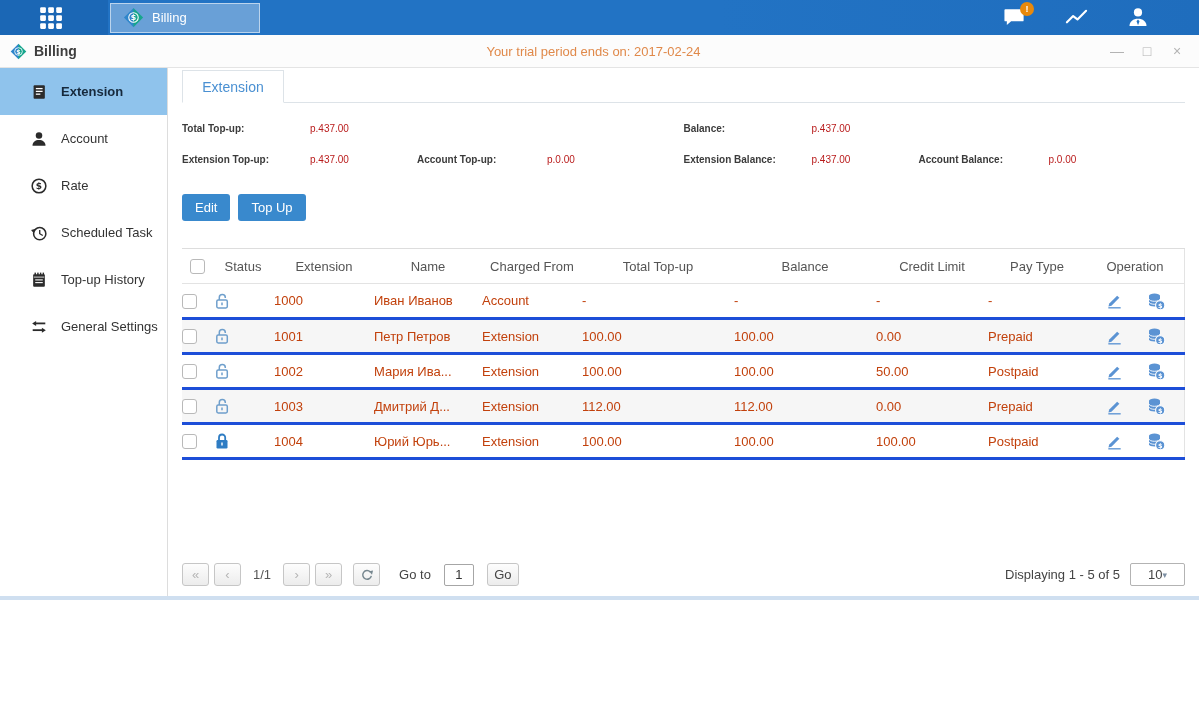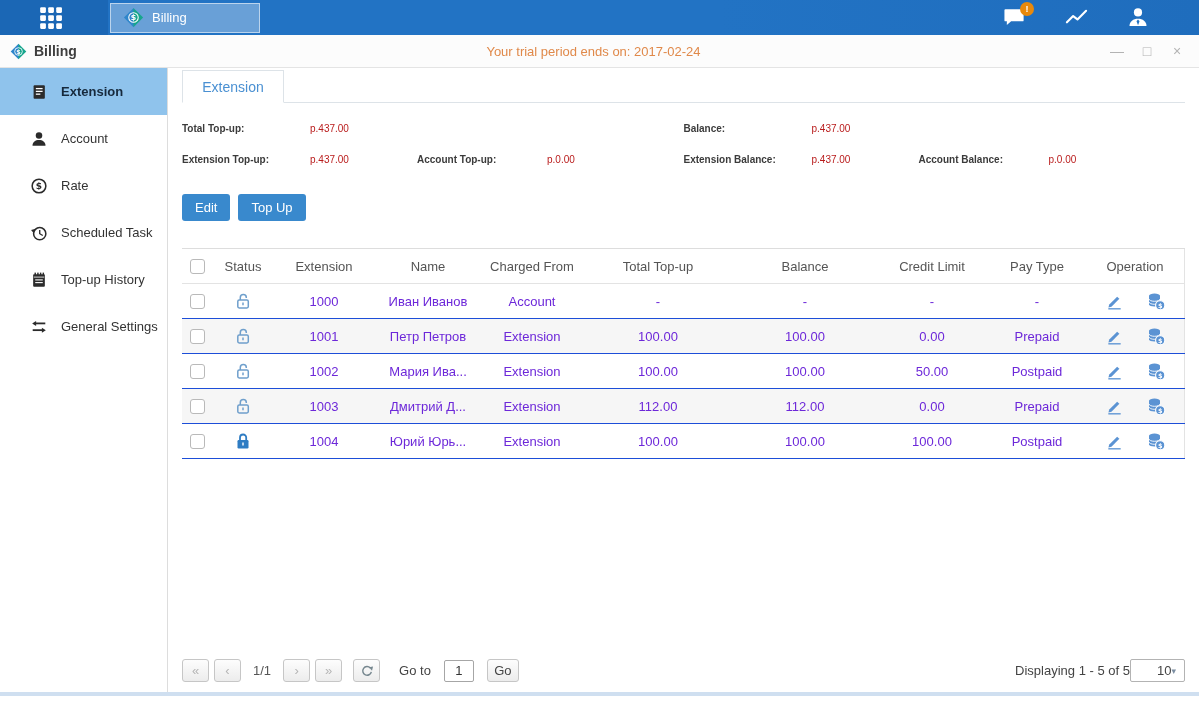--- a/index.html
+++ b/index.html
@@ -1,18 +1,18 @@
 <!DOCTYPE html>
 <html><head>
 <meta charset="utf-8">
 <style>
   * { margin:0; padding:0; box-sizing:border-box; }
   html,body { width:1199px; height:720px; overflow:hidden; background:#fff;
               font-family:"Liberation Sans", sans-serif; }
-  .window { width:1199px; height:696px; display:flex; flex-direction:column; }
+  .window { width:1199px; height:600px; display:flex; flex-direction:column; }
 
   
   .taskbar { height:35px; flex:0 0 35px; display:flex; align-items:center;
              background:linear-gradient(90deg,#1b67b5 0,#1b67b5 108px,#2273c4 108px,#2273c4 60%,#1f6dbd 100%); }
   .grid-btn { margin-left:36px; width:30px; height:30px; display:flex; align-items:center; justify-content:center; cursor:pointer; }
   .task-tab { margin-left:44px; height:30px; display:flex; align-items:center; gap:8px;
               padding:0 16px 0 12px; min-width:150px;
               background:rgba(255,255,255,.32); border:1px solid rgba(255,255,255,.55); }
   .task-tab .label { color:#fff; font-size:13px; }
   .task-icons { margin-left:auto; margin-right:48px; display:flex; align-items:center; gap:36px; }
@@ -58,41 +58,41 @@
   .actions { display:flex; gap:8px; margin-top:13px; }
   .btn-primary { background:#3989cd; color:#fff; border:none; border-radius:3px;
                  height:27px; padding:0 13px; font-size:13px; cursor:pointer;
                  font-family:"Liberation Sans", sans-serif; }
 
   
   .ext-table { width:100%; margin-top:27px; border-collapse:collapse; table-layout:fixed;
                font-size:13px; border-right:1px solid #e3e3e3; }
   .ext-table th { height:35px; font-weight:normal; color:#555; text-align:center;
                   border-top:1px solid #ddd; border-bottom:1px solid #e3e3e3; }
-  .ext-table td { height:35px; text-align:center; color:#6d28d9; border-bottom:1px solid #1d4ed8; }
+  .ext-table td { height:35px; color:#c2410c; border-bottom:3px solid #1d4ed8; }
   .ext-table tbody tr:nth-child(even) { background:#f6f6f6; }
   .cb { width:15px; height:15px; border:1px solid #b9b9b9; border-radius:3px; background:#fff;
         display:inline-block; vertical-align:middle; cursor:pointer; }
   .op-icons { display:flex; justify-content:center; gap:22px; align-items:center; }
   .op-icons svg { cursor:pointer; }
 
   
   .footer { margin-top:auto; margin-bottom:10px; display:flex; align-items:center; font-size:13px; color:#444; }
   .pg-group { display:flex; align-items:center; gap:5px; }
   .pg-btn { width:27px; height:23px; display:flex; align-items:center; justify-content:center;
             border:1px solid #c6c6c6; border-radius:3px; background:linear-gradient(#fdfdfd,#ececec);
             color:#b5b5b5; font-size:13px; cursor:pointer; }
   .pg-indicator { margin:0 7px; color:#555; }
   .goto-label { margin-left:14px; margin-right:8px; }
   .goto-input { width:30px; height:22px; border:1px solid #a6a6a6; border-radius:2px;
                 text-align:center; font-size:13px; font-family:"Liberation Sans", sans-serif; color:#333; }
   .go-btn { margin-left:8px; width:32px; color:#444; }
-  .footer-right { margin-left:auto; display:flex; align-items:center; }
+  .footer-right { margin-left:auto; display:flex; align-items:center; gap:10px; }
   .select-box { width:55px; height:23px; border:1px solid #b3b3b3; border-radius:2px; background:#fff;
-                display:flex; align-items:center; justify-content:flex-end;
+                display:flex; align-items:center; justify-content:center;
                 padding:0 8px; color:#444; cursor:pointer; }
   .select-box .caret { color:#7d8fa3; font-size:9px; }
 
   .window-bottom { height:4px; flex:0 0 4px; background:#cfdff0; }
 </style>
 </head>
 <body>
 
 <svg width="0" height="0" style="position:absolute">
   <defs>

